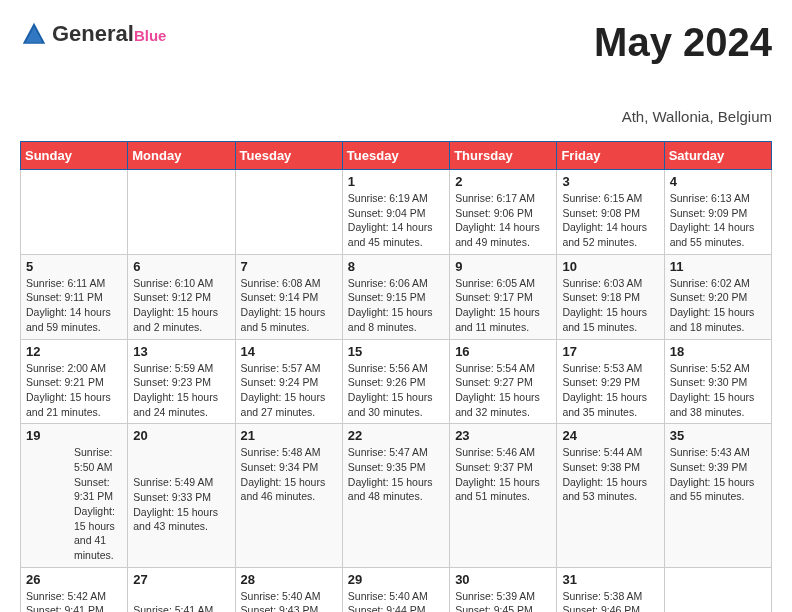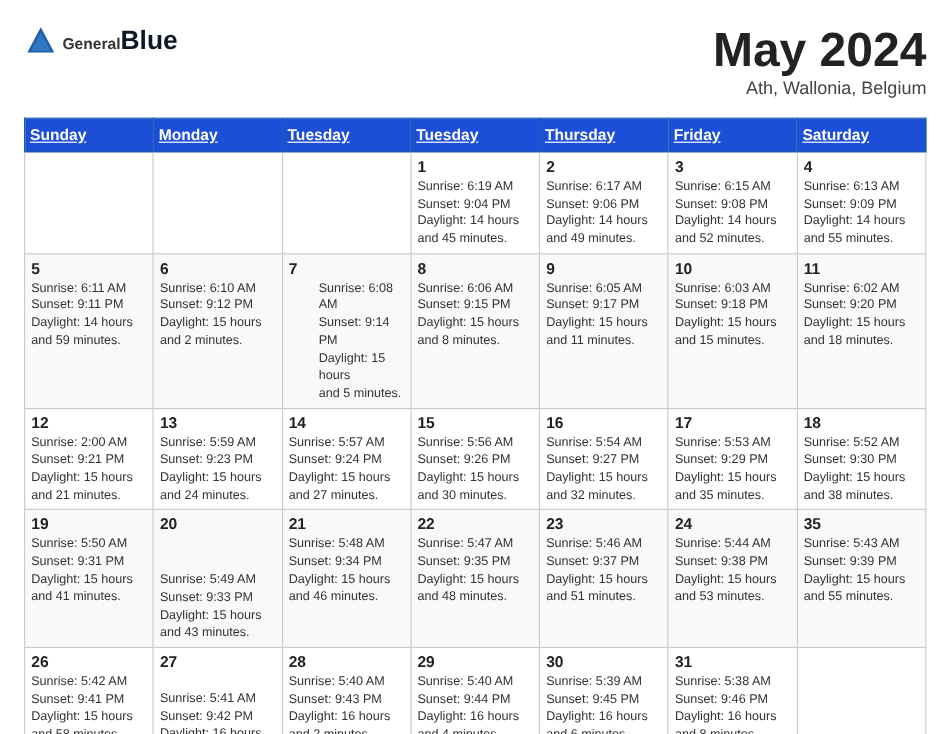--- a/index.html
+++ b/index.html
@@ -15,59 +15,59 @@
       justify-content: space-between;
       align-items: flex-start;
       margin-bottom: 16px;
     }
     .logo {
       display: flex;
       align-items: center;
       gap: 4px;
     }
     .logo-text-general {
-      font-size: 13px;
+      font-size: 22px;
       font-weight: bold;
       color: #333;
     }
     .logo-text-blue {
-      font-size: 22px;
-      font-weight: bold;
-      color: #0f172a;
+      font-size: 15px;
+      font-weight: bold;
+      color: #ec4899;
     }
     .logo-icon {
       width: 28px;
       height: 28px;
     }
     .title-block {
       text-align: right;
     }
     .month-year {
       font-size: 40px;
       font-weight: bold;
       color: #222;
     }
     .location {
       font-size: 15px;
       color: #444;
+      margin-top: 43px;
     }
     .calendar {
       width: 100%;
       border-collapse: collapse;
       font-size: 11px;
     }
     .calendar th {
-      background-color: #1d4ed8;
+      background-color: #ef4444;
       color: #fff;
       padding: 6px 4px;
       text-align: left;
       font-size: 13px;
       font-weight: bold;
       border: 1px solid #1a5fa8;
-      text-decoration: underline;
     }
     .calendar td {
       border: 1px solid #ccc;
       vertical-align: top;
       padding: 4px 5px;
       min-height: 80px;
       width: calc(100% / 7);
       background: #fff;
     }
     .calendar tr:nth-child(even) td {
@@ -164,21 +164,21 @@
         </td>
         <td>
           <span class="day-number">6</span>
           <div class="day-info" style="white-space: pre-line;">Sunrise: 6:10 AM
 Sunset: 9:12 PM
 Daylight: 15 hours
 and 2 minutes.</div>
         </td>
         <td>
           <span class="day-number">7</span>
-          <div class="day-info" style="white-space: pre-line; margin-left: 25px;">Sunrise: 6:08 AM
+          <div class="day-info" style="white-space: pre-line;">Sunrise: 6:08 AM
 Sunset: 9:14 PM
 Daylight: 15 hours
 and 5 minutes.</div>
         </td>
         <td>
           <span class="day-number">8</span>
           <div class="day-info" style="white-space: pre-line;">Sunrise: 6:06 AM
 Sunset: 9:15 PM
 Daylight: 15 hours
 and 8 minutes.</div>
@@ -252,21 +252,21 @@
           <span class="day-number">18</span>
           <div class="day-info" style="white-space: pre-line;">Sunrise: 5:52 AM
 Sunset: 9:30 PM
 Daylight: 15 hours
 and 38 minutes.</div>
         </td>
       </tr>
       <tr>
         <td>
           <span class="day-number">19</span>
-          <div class="day-info" style="white-space: pre-line;">Sunrise: 5:50 AM
+          <div class="day-info" style="white-space: pre-line; margin-left: 48px;">Sunrise: 5:50 AM
 Sunset: 9:31 PM
 Daylight: 15 hours
 and 41 minutes.</div>
         </td>
         <td>
           <span class="day-number">20</span>
           <div class="day-info" style="white-space: pre-line; margin-top: 32px;">Sunrise: 5:49 AM
 Sunset: 9:33 PM
 Daylight: 15 hours
 and 43 minutes.</div>

